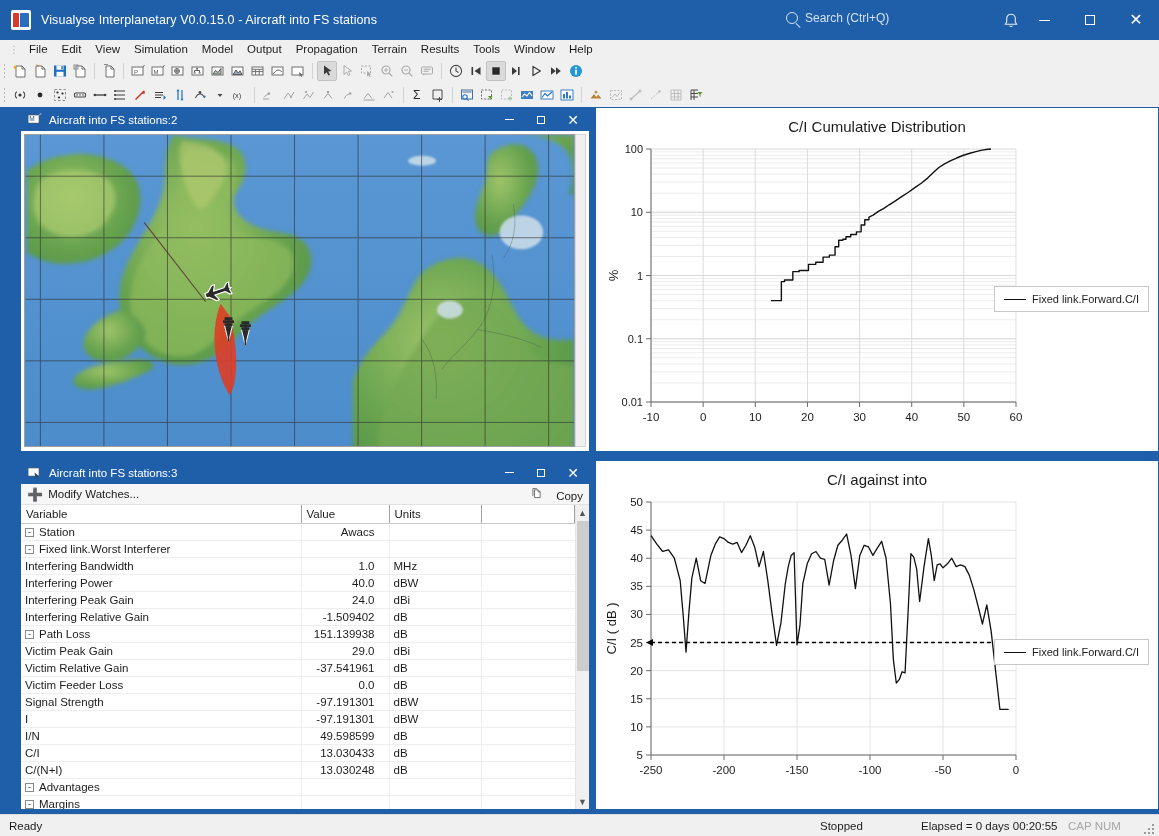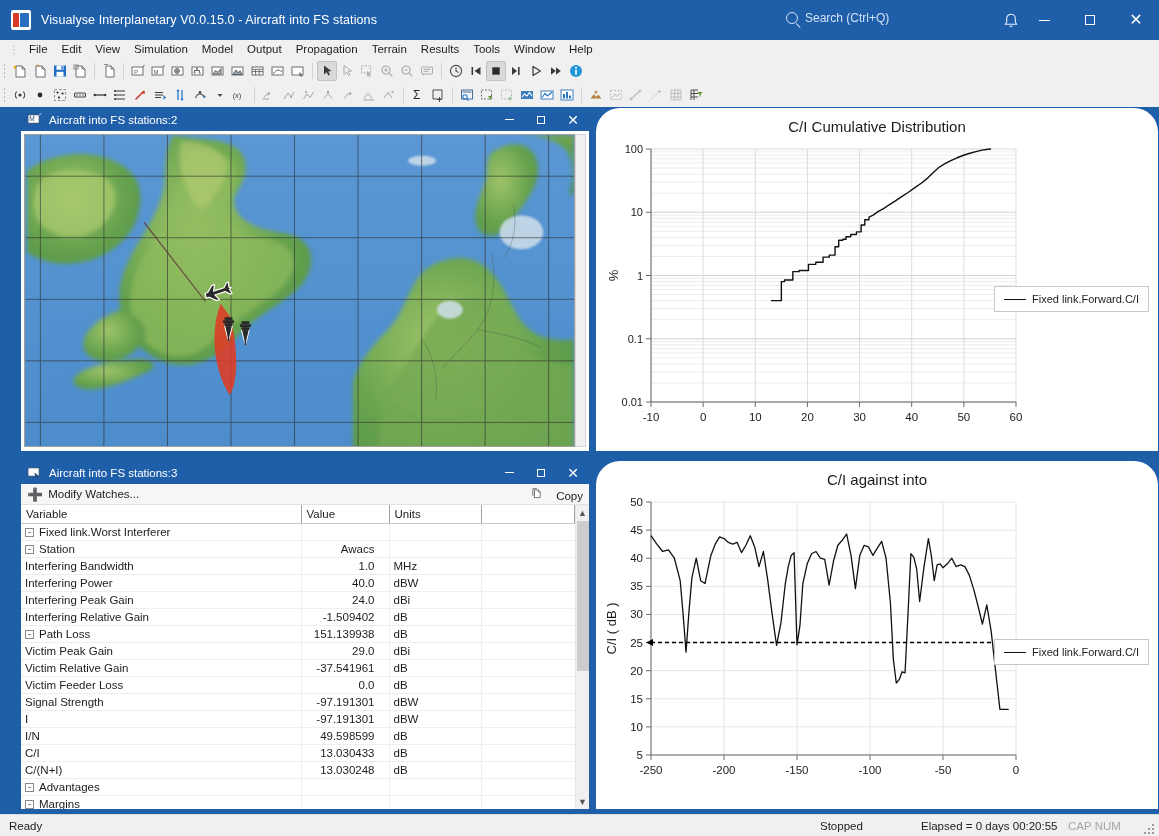--- a/index.html
+++ b/index.html
@@ -190,21 +190,21 @@
     border-left:1px solid #e6e6e6;
     display:flex; flex-direction:column; justify-content:space-between;
     align-items:center; font-size:9px; color:#555;
   }
   .sb-arrow { height:15px; display:flex; align-items:center; justify-content:center; cursor:pointer; width:100%; }
   .sb-thumb { position:absolute; top:16px; left:1px; width:12px; height:150px; background:#cdcdcd; }
 
   
   #cdf-win  { left:595px; top:0px;   width:564px; height:345px; }
   #time-win { left:595px; top:353px; width:564px; height:350px; }
-  .chart-body { position:absolute; inset:0; background:#fff;border-radius:24px; }
+  .chart-body { position:absolute; inset:0; background:#fff; }
   .chart-title {
     position:absolute; top:10px; left:0; right:0; text-align:center;
     font-size:15px; color:#1c1c1c;
   }
   .chart-svg { position:absolute; left:0; top:0; }
   .legend-box {
     position:absolute; border:1px solid #c8c8c8; background:#fff;
     display:flex; align-items:center; gap:6px; padding:6px 9px;
     font-size:11px; color:#1c1c1c; white-space:nowrap;
   }
@@ -866,28 +866,28 @@
             <thead>
               <tr>
                 <th>Variable</th>
                 <th>Value</th>
                 <th>Units</th>
                 <th></th>
               </tr>
             </thead>
             <tbody id="watch-rows">
                 <tr>
+                  <td class="ind1"><span class="tree-toggle">-</span>Station</td>
+                  <td class="v-val">Awacs</td>
+                  <td class="v-unit"></td>
+                  <td class="v-rest"></td>
+                </tr>
+                <tr>
                   <td class="ind0"><span class="tree-toggle">-</span>Fixed link.Worst Interferer</td>
                   <td class="v-val"></td>
-                  <td class="v-unit"></td>
-                  <td class="v-rest"></td>
-                </tr>
-                <tr>
-                  <td class="ind1"><span class="tree-toggle">-</span>Station</td>
-                  <td class="v-val">Awacs</td>
                   <td class="v-unit"></td>
                   <td class="v-rest"></td>
                 </tr>
                 <tr>
                   <td class="ind2">Interfering Bandwidth</td>
                   <td class="v-val">1.0</td>
                   <td class="v-unit">MHz</td>
                   <td class="v-rest"></td>
                 </tr>
                 <tr>

